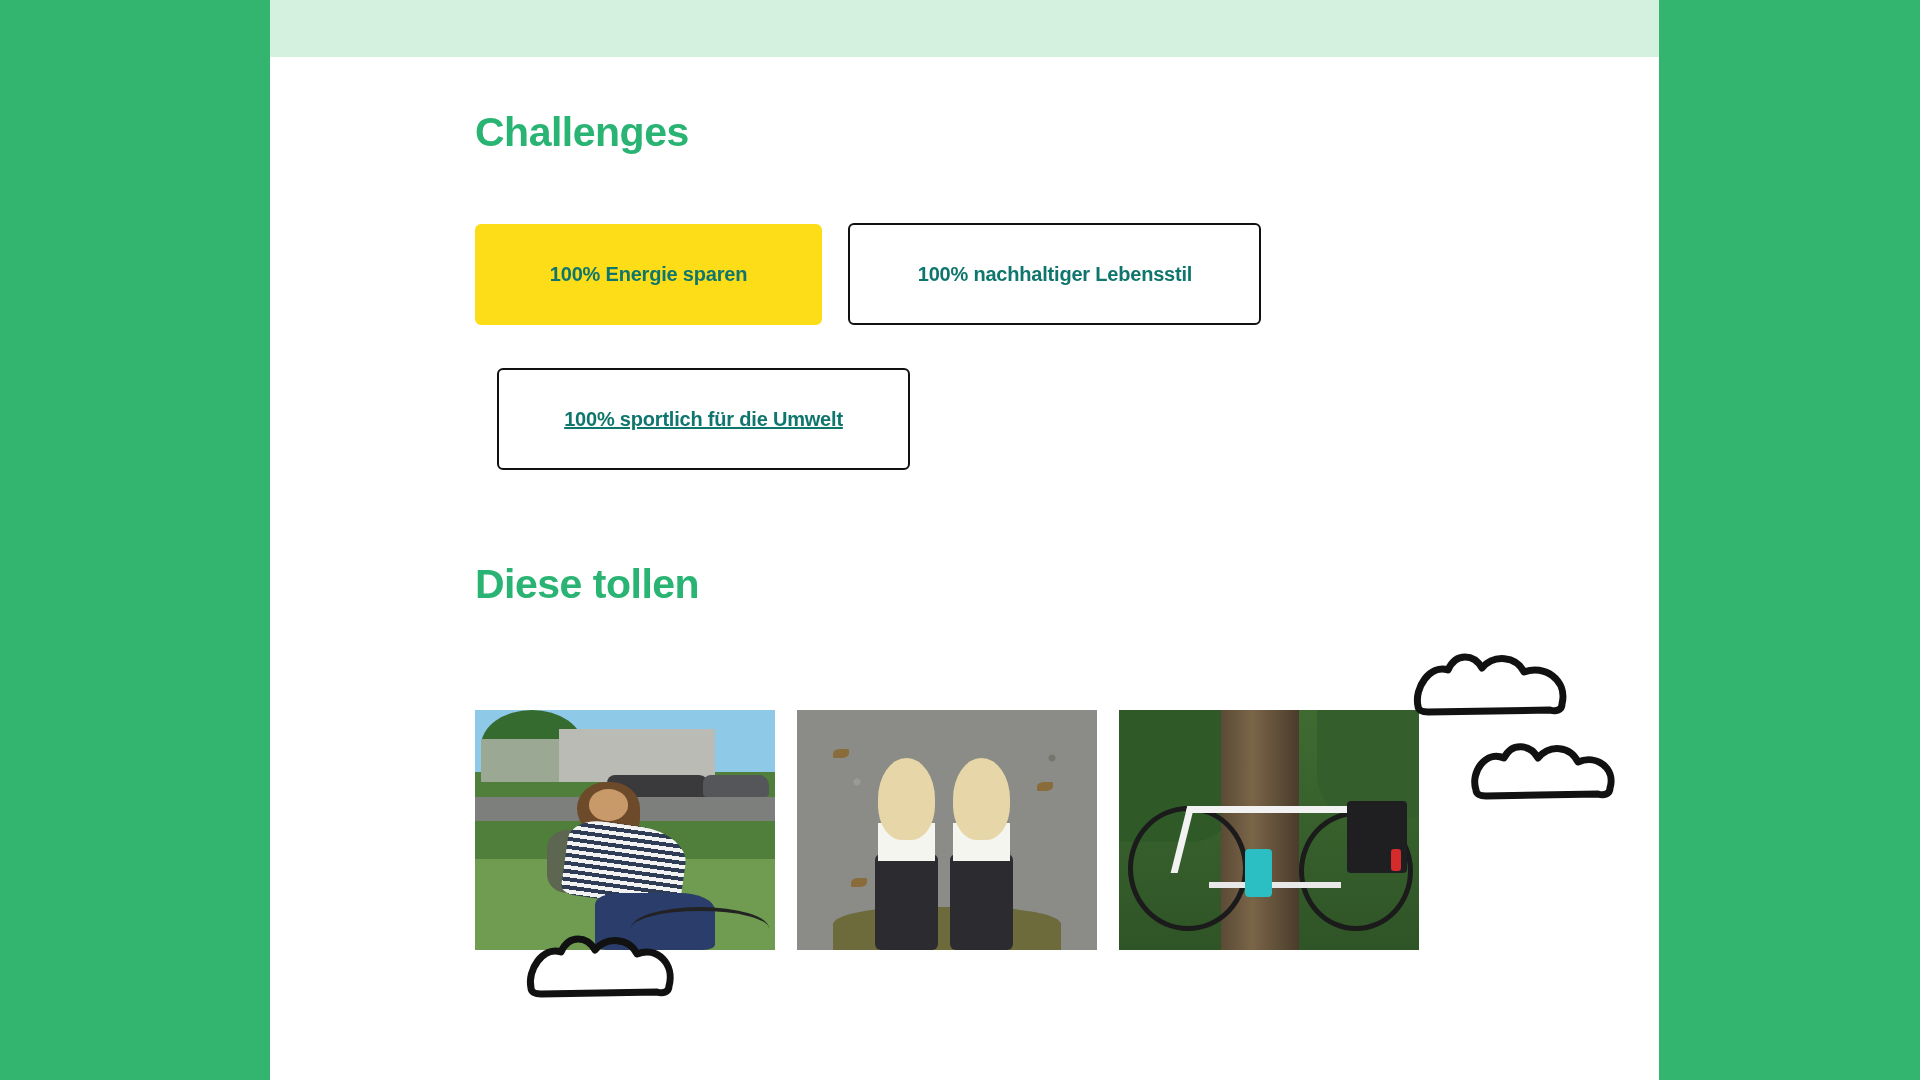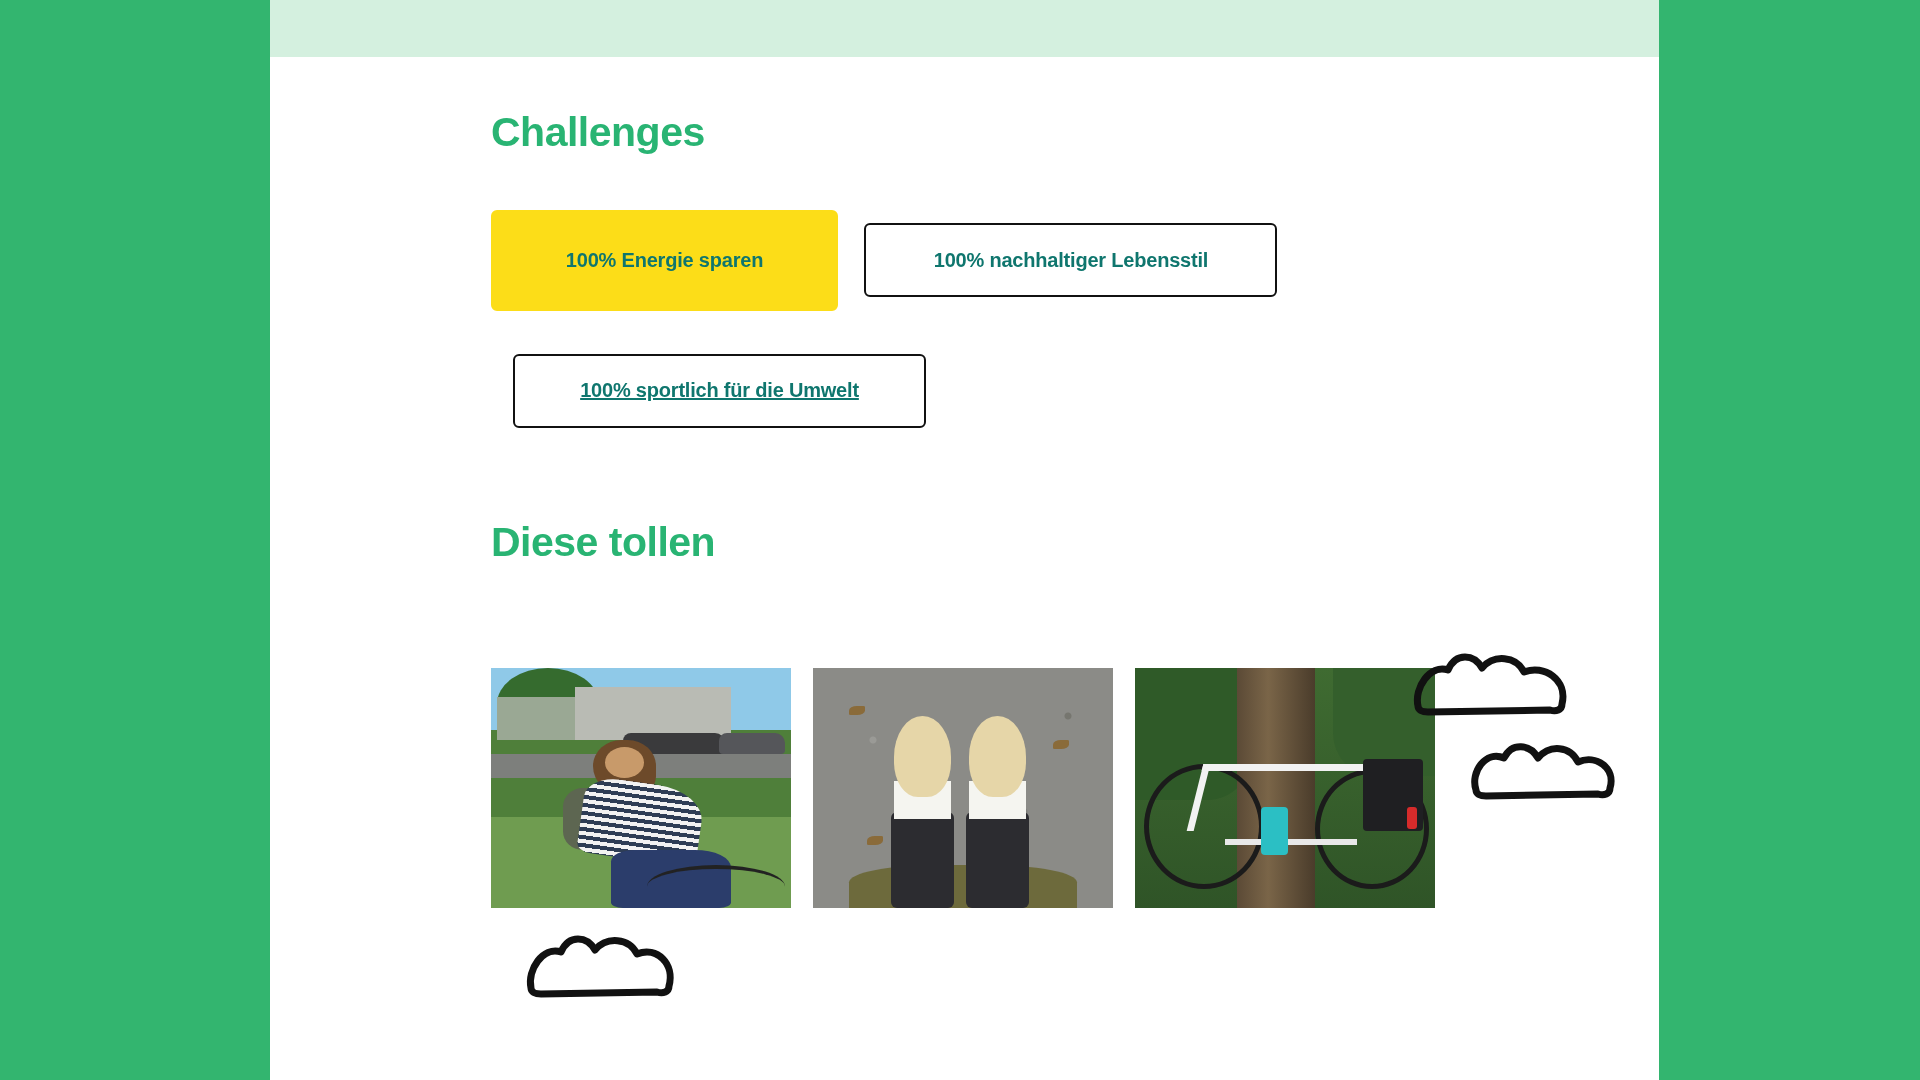--- a/index.html
+++ b/index.html
@@ -30,21 +30,21 @@
     left: 0;
     top: 0;
     width: 1389px;
     height: 57px;
     background: #d4f0df;
   }
 
   
   .content {
     position: absolute;
-    left: 221px;
+    left: 205px;
     top: 110px;
     width: 1100px;
   }
 
   h2.section-title {
     margin: 0;
     font-size: 41px;
     font-weight: bold;
     color: #29b473;
     letter-spacing: -0.5px;
@@ -71,21 +71,21 @@
     background: #fcdd18;
     border: 2px solid #fcdd18;
     width: 347px;
     height: 101px;
     margin-left: 0;
   }
   .challenge-btn.outline {
     background: #ffffff;
     border: 2px solid #111111;
     width: 413px;
-    height: 74px;
+    height: 102px;
     margin-left: 22px;
     margin-top: 40px;
   }
   .challenge-btn.outline + .challenge-btn.outline {
     margin-top: 43px;
     text-decoration: underline;
   }
 
   
   .participants {

